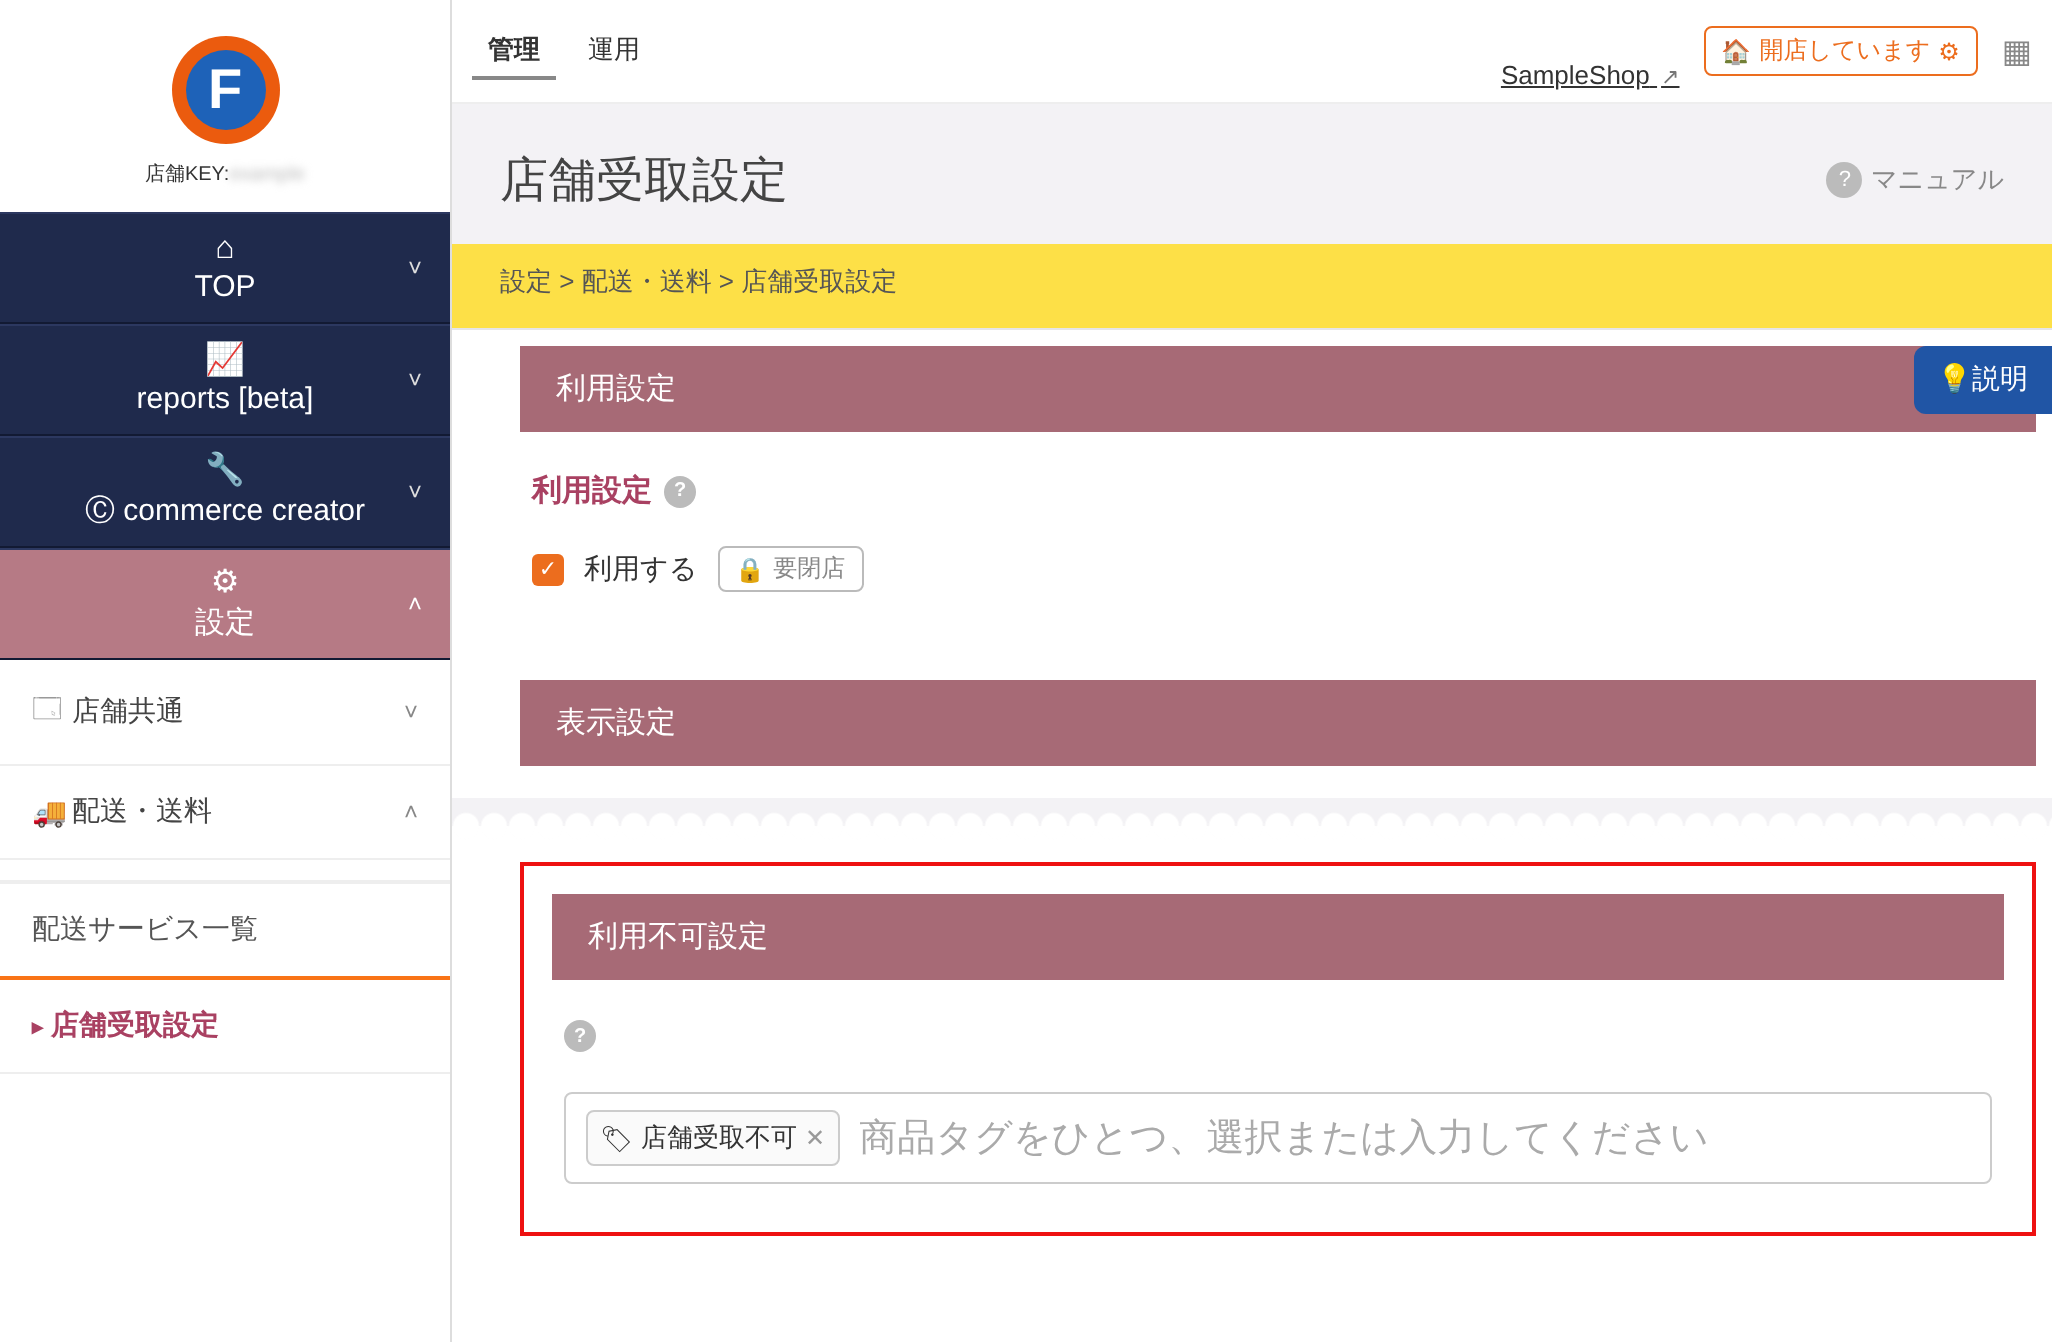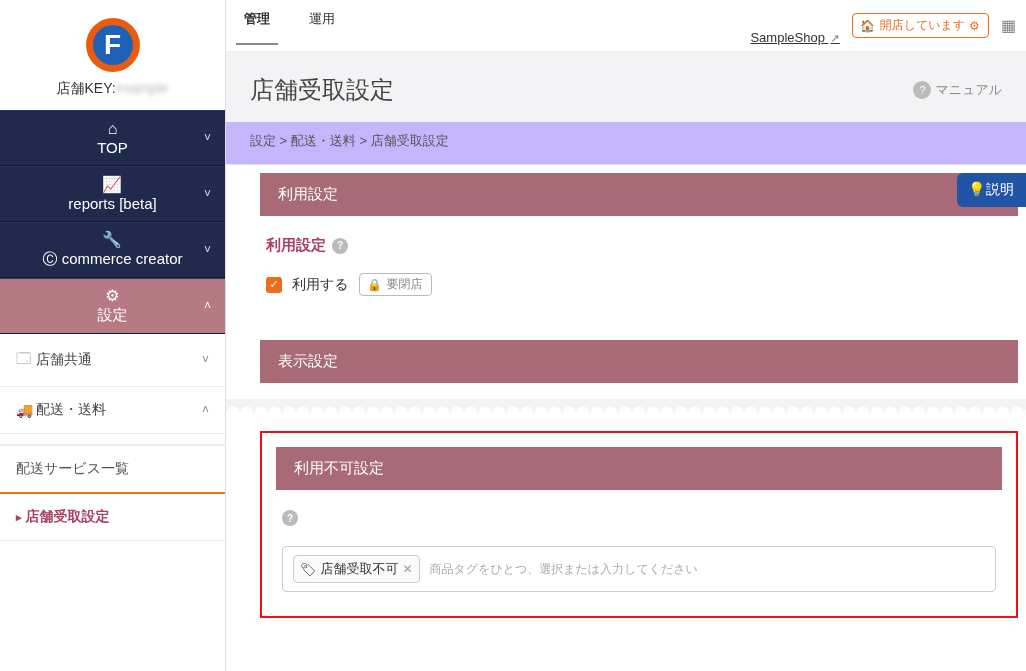--- a/index.html
+++ b/index.html
@@ -42,21 +42,21 @@
     background: #1e62b8;
     color: #fff;
     font-weight: bold;
     font-size: 28px;
     display: flex;
     align-items: center;
     justify-content: center;
   }
   .shopkey {
     text-align: center;
-    font-size: 14px;
+    font-size: 10px;
     color: #333;
     padding-bottom: 12px;
   }
   .shopkey .blur {
     color: #bbb;
     filter: blur(2px);
   }
   .nav-item {
     background: #1f2a4c;
     color: #fff;
@@ -138,23 +138,24 @@
   
   .main {
     flex: 1;
     display: flex;
     flex-direction: column;
     overflow: hidden;
     border-left: 1px solid #ddd;
   }
   .topbar {
     display: flex;
+    align-items: center;
     padding: 6px 10px;
     border-bottom: 1px solid #eee;
-    gap: 23px;
+    gap: 8px;
     font-size: 13px;
   }
   .tab {
     padding: 4px 8px;
     border-bottom: 2px solid transparent;
     cursor: pointer;
   }
   .tab.active { border-bottom-color: #888; font-weight: bold; }
   .topbar .right {
     margin-left: auto;
@@ -210,21 +211,21 @@
     color: #fff;
     width: 18px;
     height: 18px;
     border-radius: 50%;
     display: inline-flex;
     align-items: center;
     justify-content: center;
     font-size: 11px;
   }
   .breadcrumb {
-    background: #c4b5fd;
+    background: #fde047;
     padding: 10px 24px 14px;
     font-size: 13px;
     color: #555;
     border-bottom: 1px solid #e5e5e9;
   }
   .content {
     flex: 1;
     padding: 0 8px 10px 34px;
     overflow: auto;
     position: relative;
@@ -338,21 +339,21 @@
     gap: 4px;
     font-size: 13px;
   }
   .tag-chip .x {
     color: #999;
     cursor: pointer;
     font-size: 12px;
   }
   .tag-placeholder {
     color: #aaa;
-    font-size: 12px;
+    font-size: 19px;
   }
 </style>
 </head>
 <body>
 
 <div class="sidebar">
   <div class="logo-area">
     <div class="logo-circle">
       <div class="logo-inner">F</div>
     </div>

